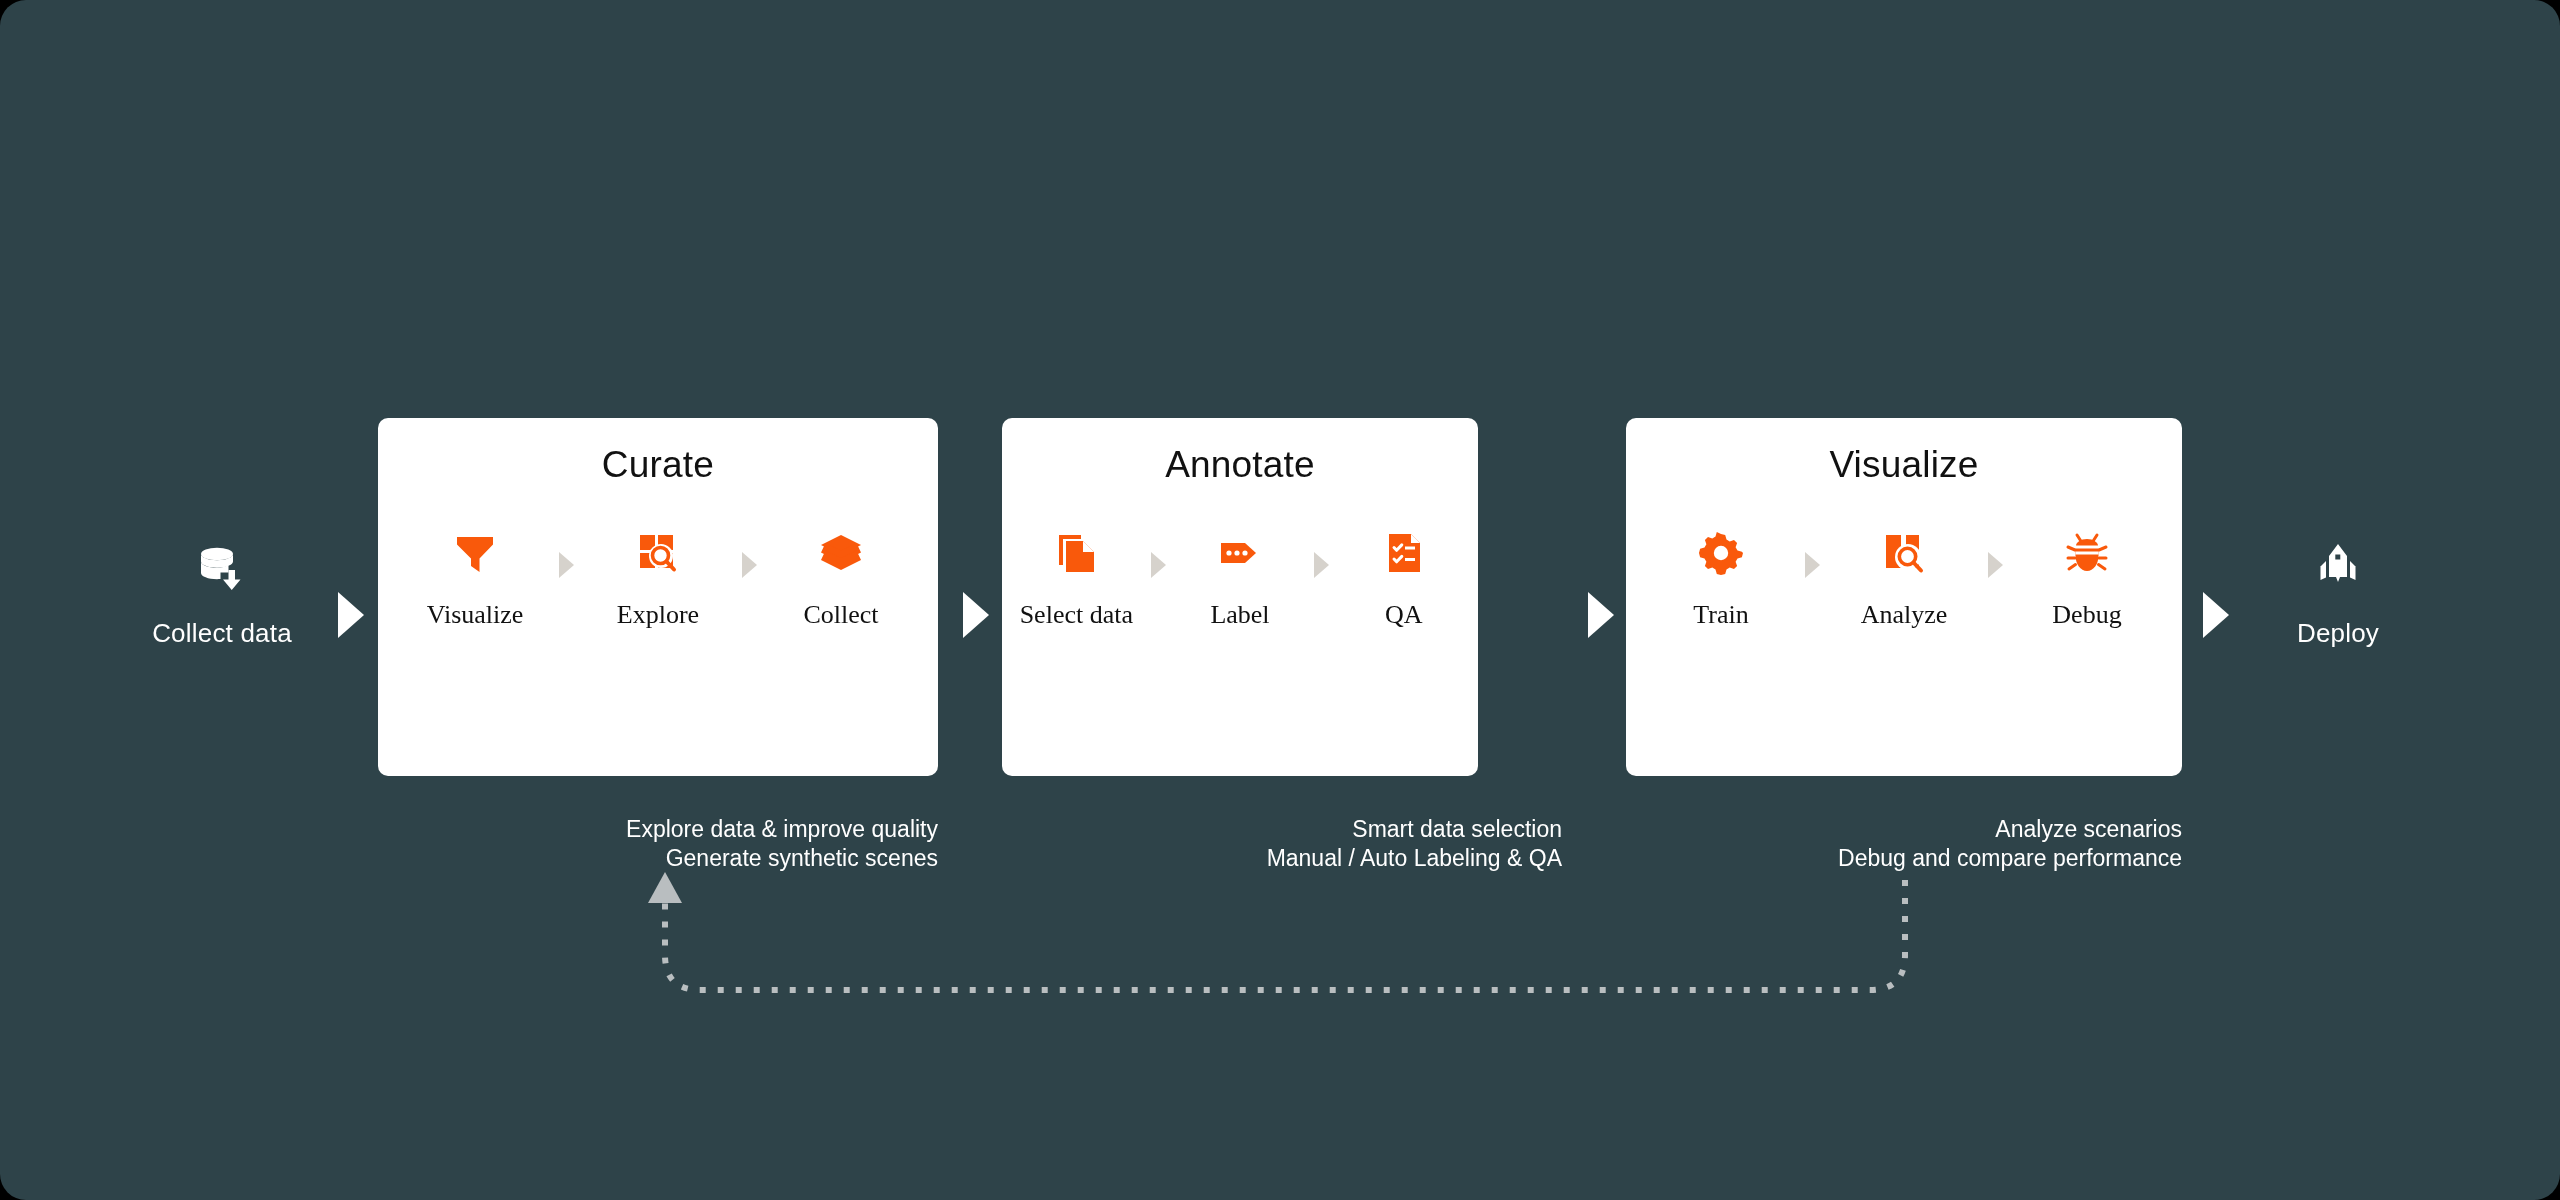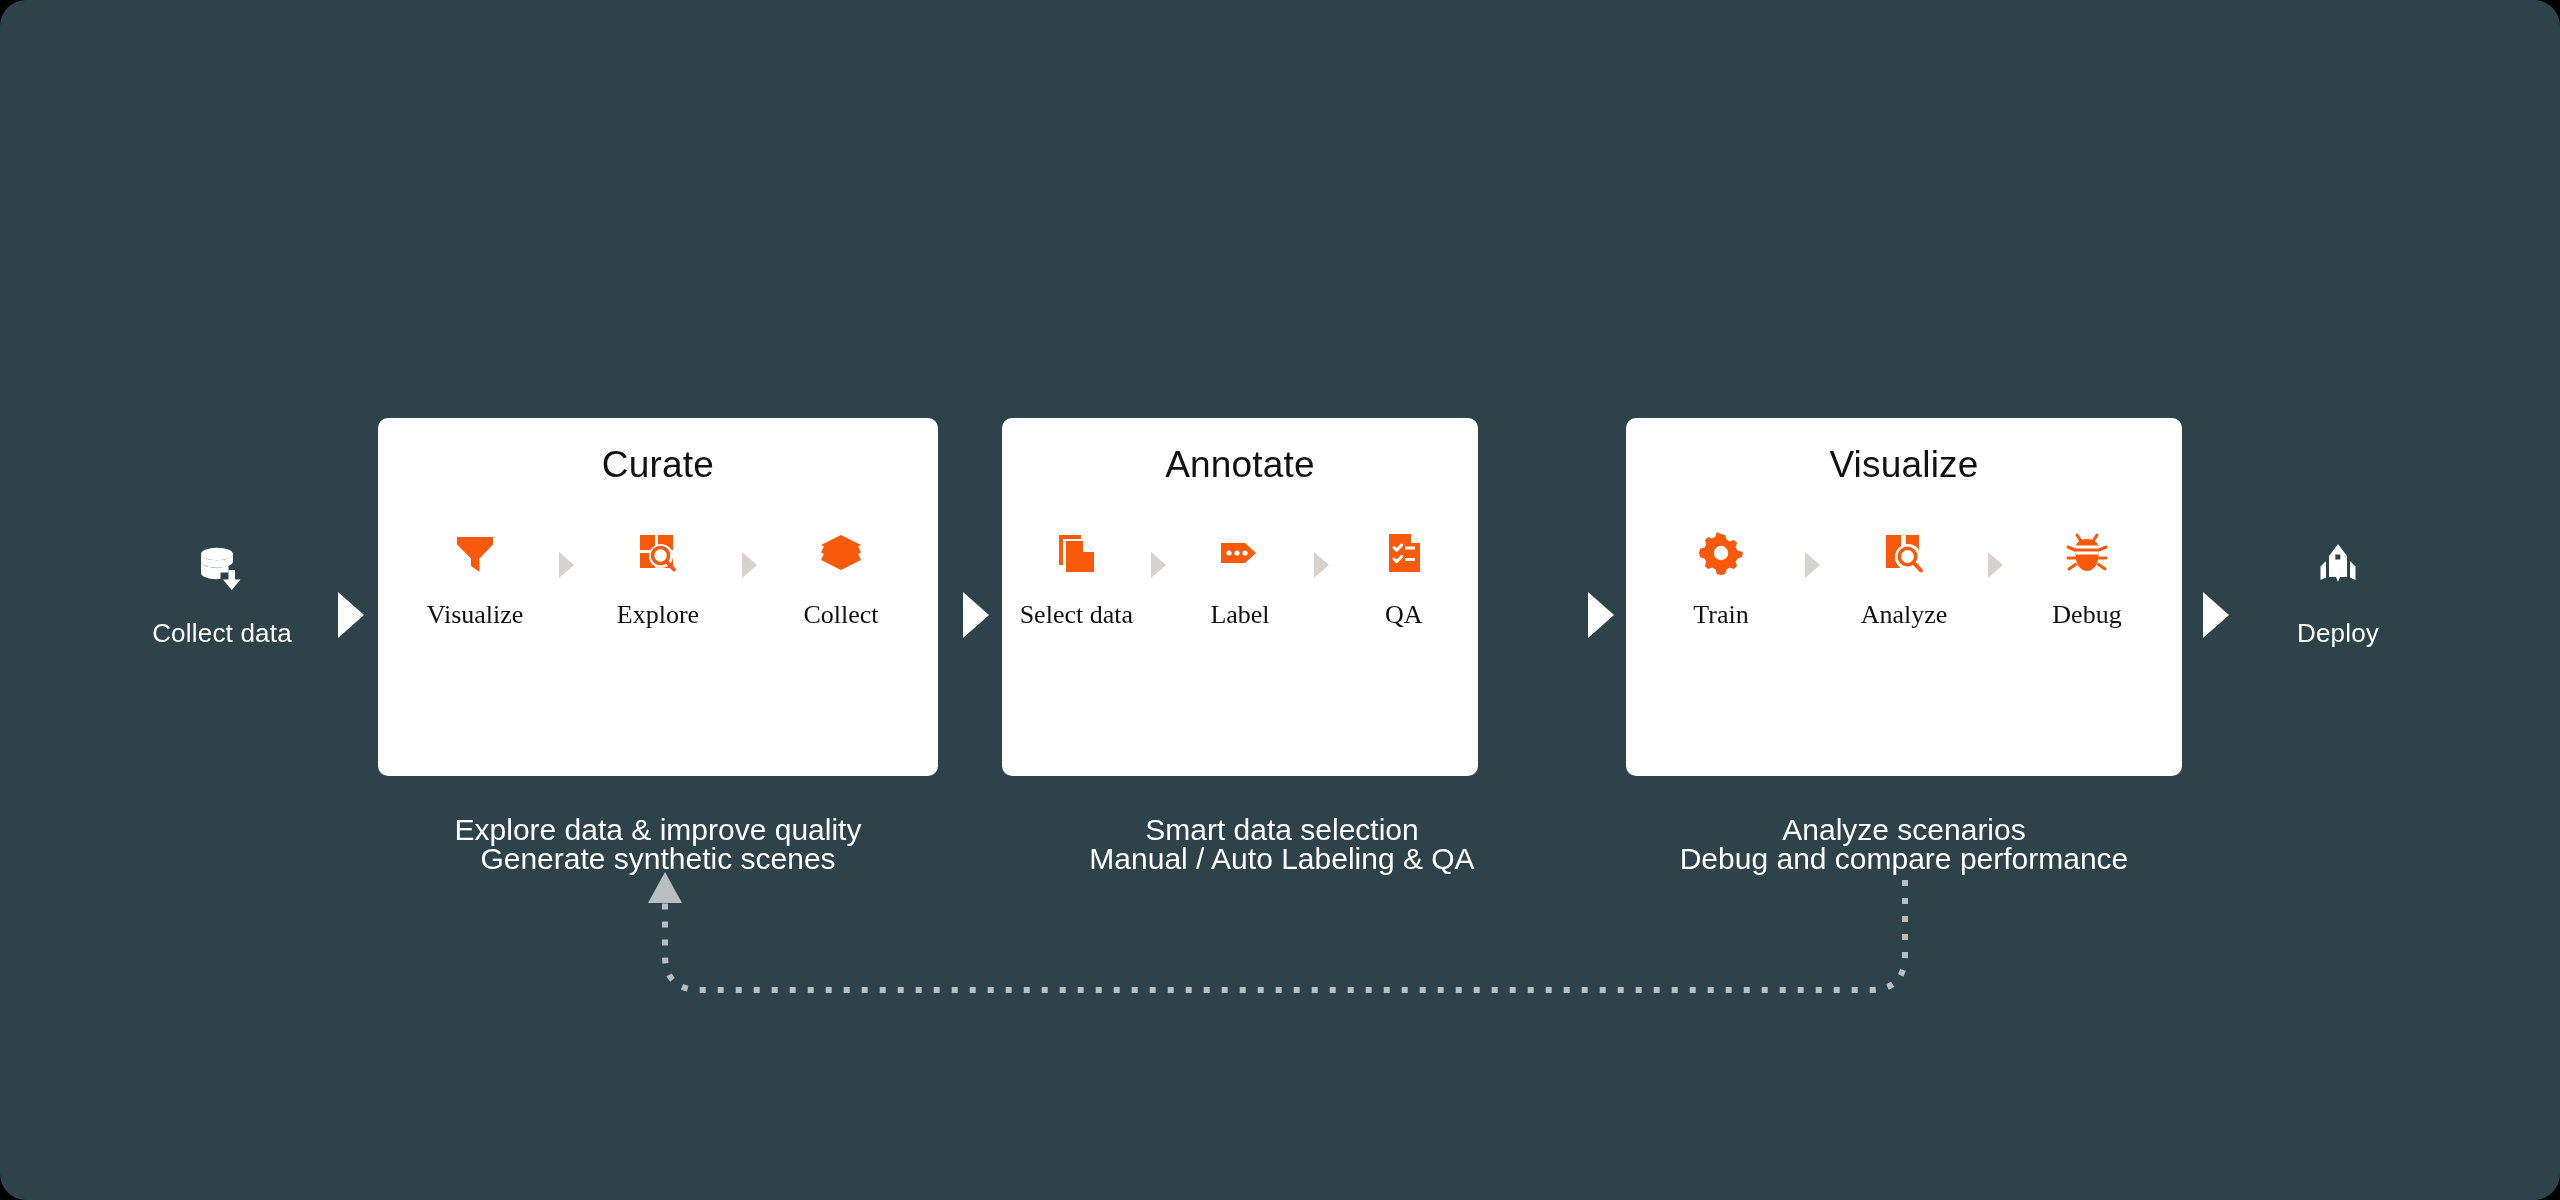--- a/index.html
+++ b/index.html
@@ -99,23 +99,23 @@
     border-top: 13px solid transparent;
     border-bottom: 13px solid transparent;
     border-left: 15px solid #D6D2CC;
     flex: 0 0 auto;
   }
 
   
   .caption {
     position: absolute;
     top: 815px;
-    text-align: center;
+    text-align: right;
     color: #FFFFFF;
-    font-size: 30px;
+    font-size: 23px;
     line-height: 29px;
     white-space: nowrap;
   }
 
   
   #loop { position: absolute; left: 0; top: 0; pointer-events: none; }
 </style>
 </head>
 <body>
 

